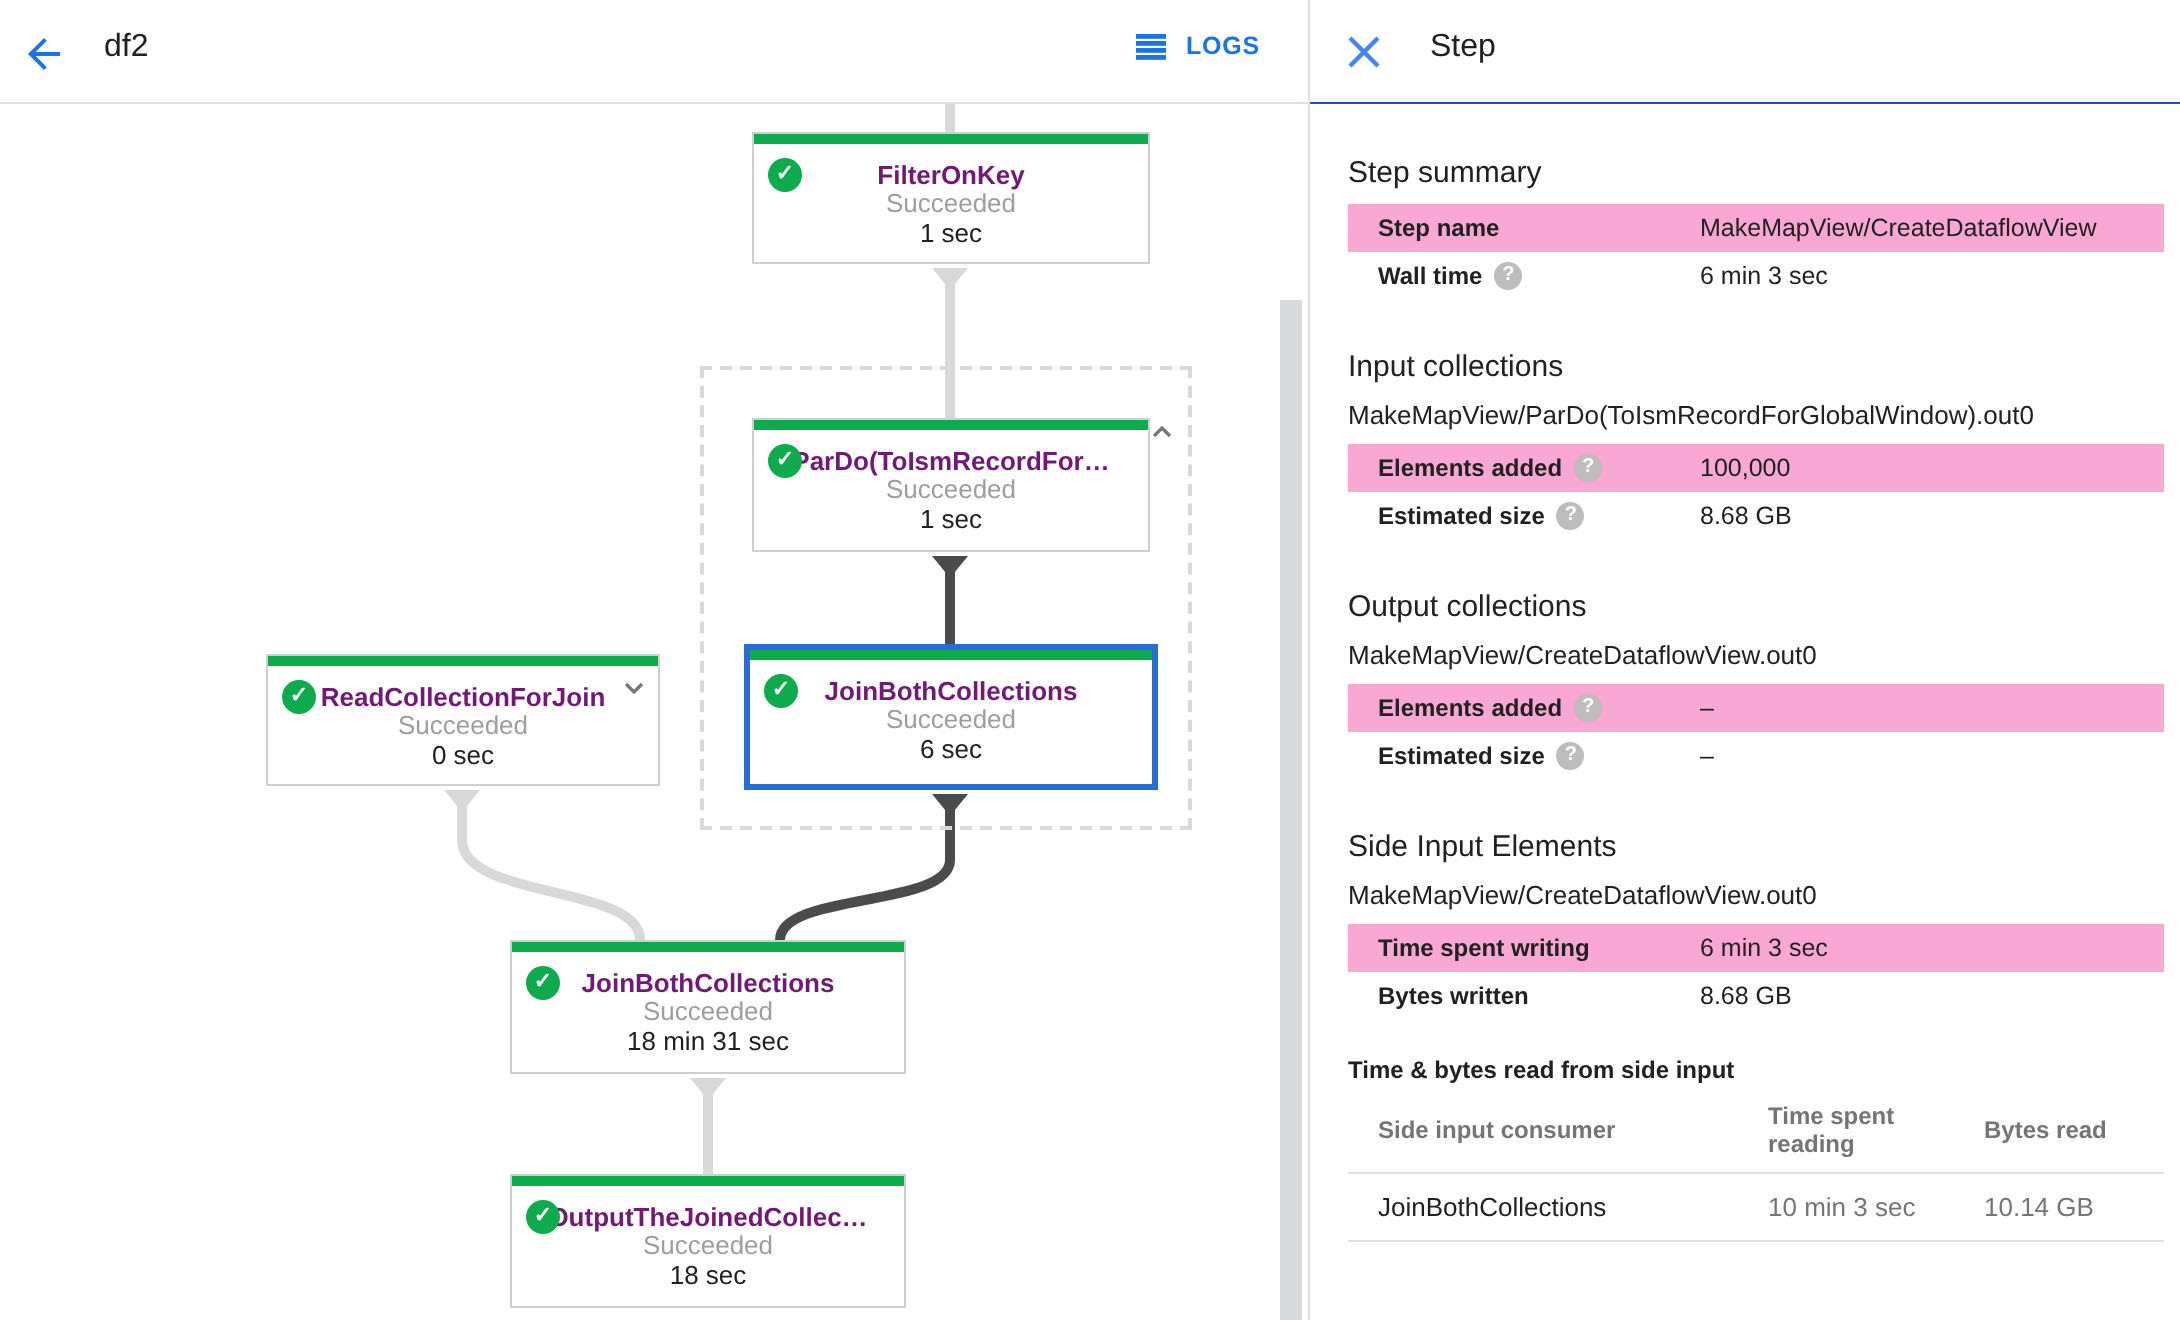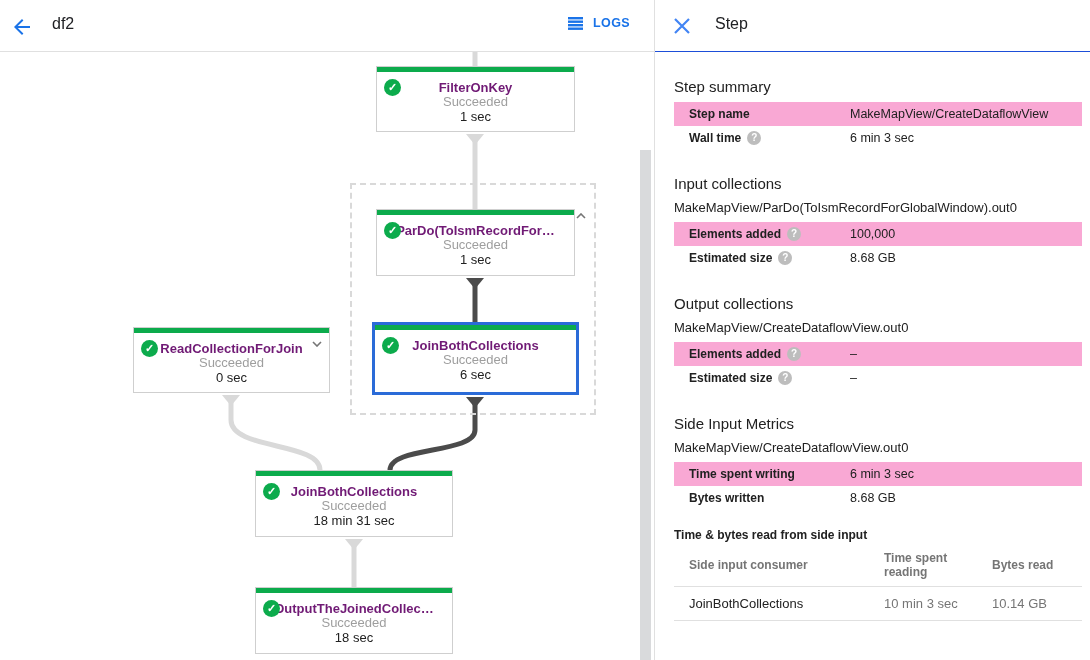--- a/index.html
+++ b/index.html
@@ -248,21 +248,21 @@
       <div class="metric-value">–</div>
     </div>
     <div class="metric-row">
       <div class="metric-label">
         <span>Estimated size</span>
         <span class="help">?</span>
       </div>
       <div class="metric-value">–</div>
     </div>
 
-    <div class="sec-heading">Side Input Metrics</div>
+    <div class="sec-heading">Side Input Elements</div>
     <div class="collection-name">MakeMapView/CreateDataflowView.out0</div>
     <div class="metric-row alt">
       <div class="metric-label">
         <span>Time spent writing</span>
       </div>
       <div class="metric-value">6 min 3 sec</div>
     </div>
     <div class="metric-row">
       <div class="metric-label">
         <span>Bytes written</span>

